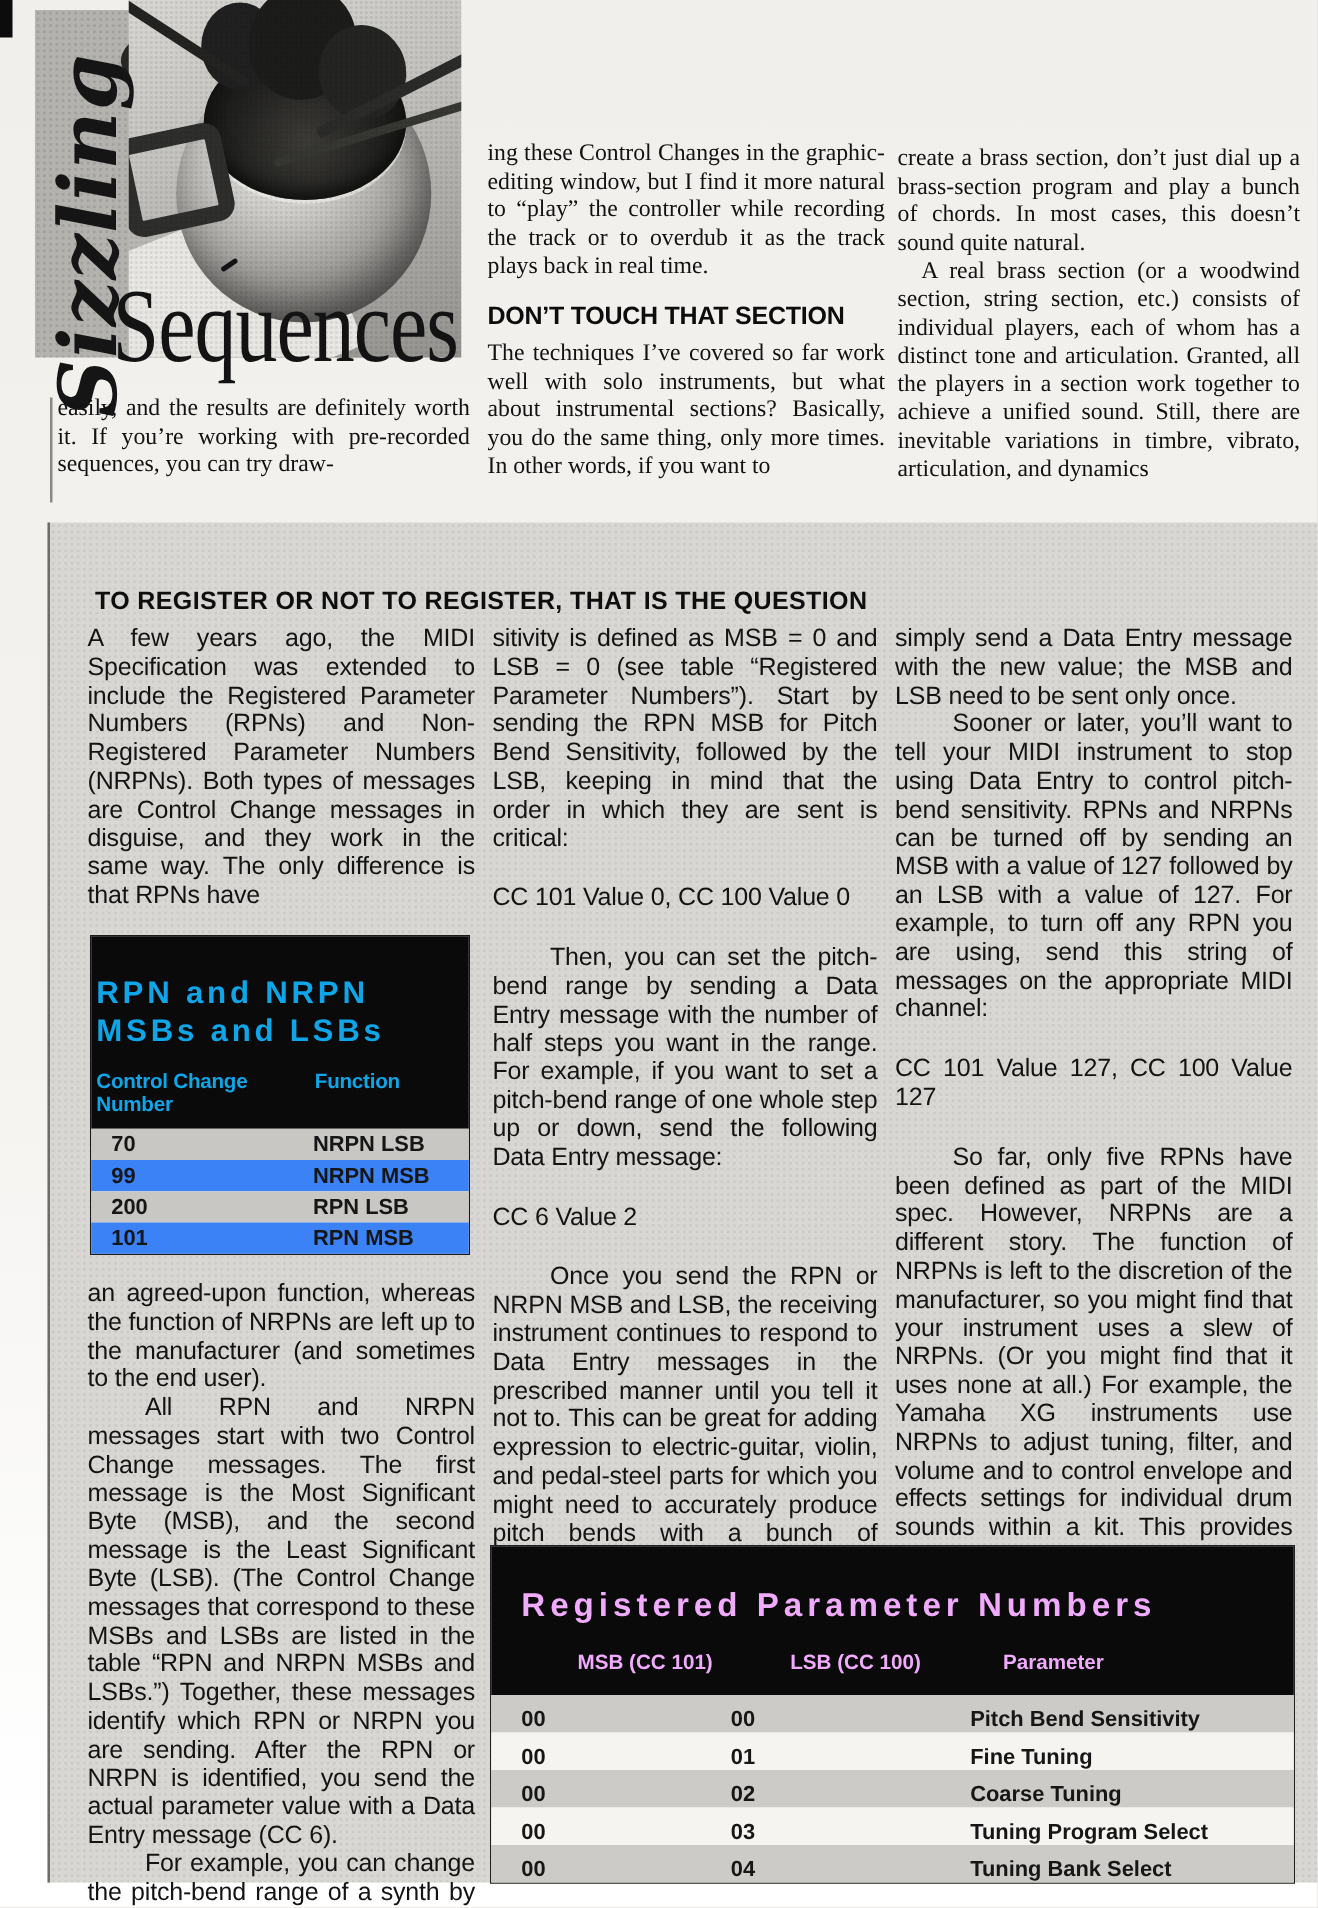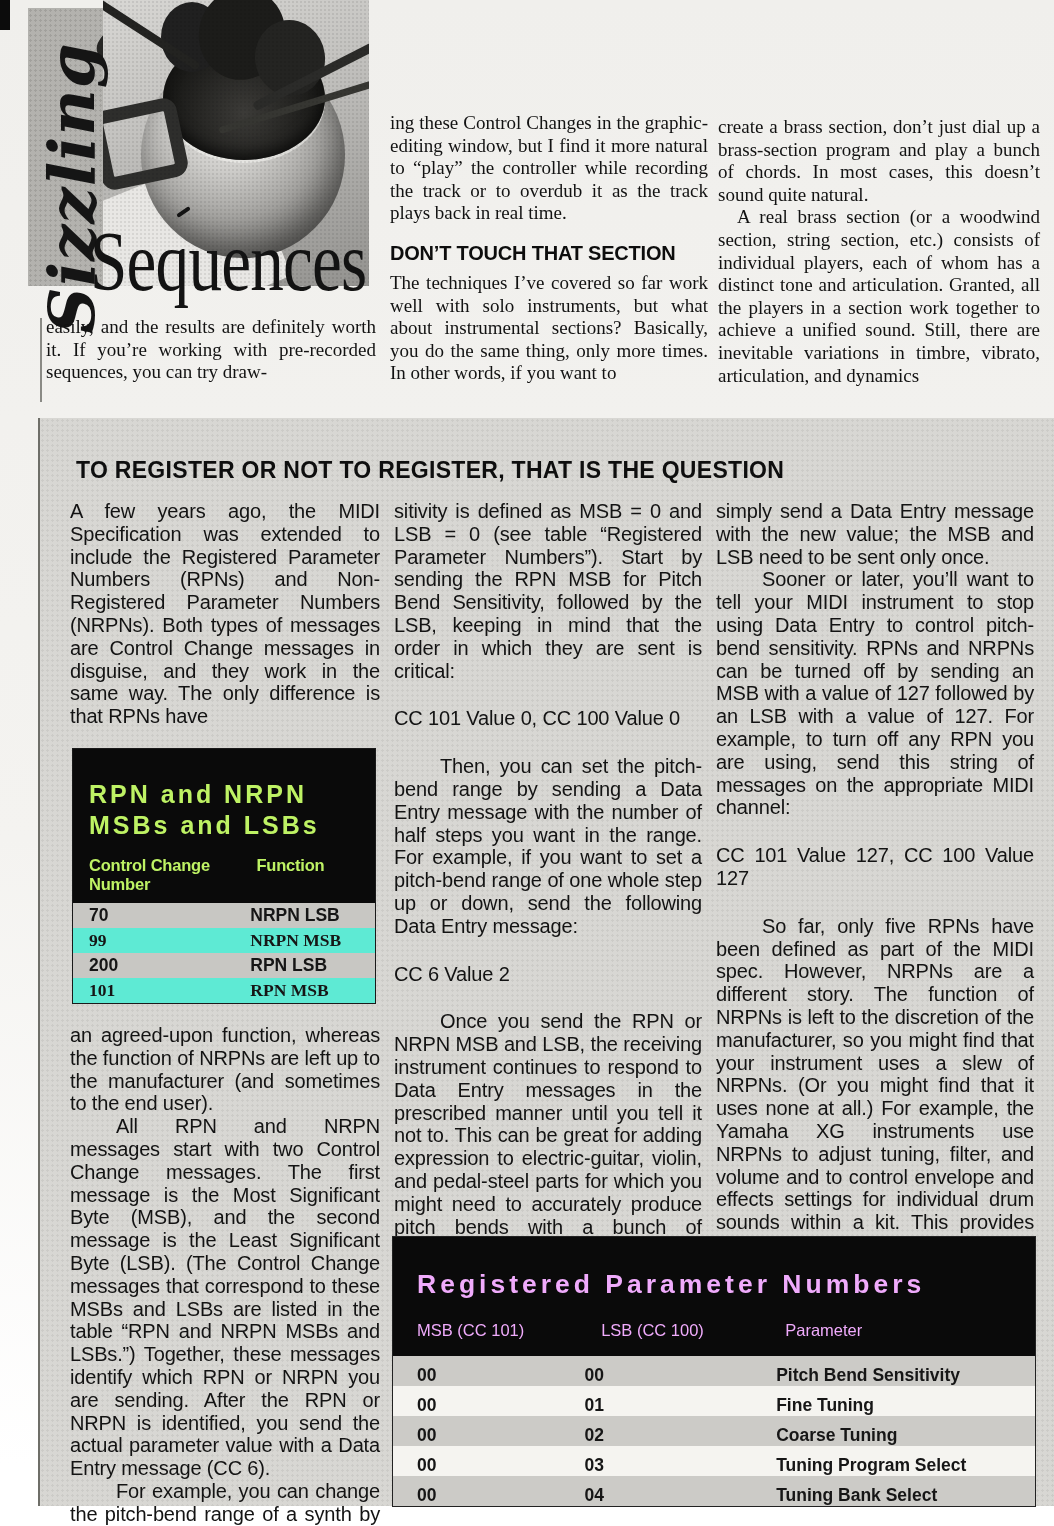--- a/index.html
+++ b/index.html
@@ -61,47 +61,47 @@
   .indent-sm{text-indent:19px;}
   .left-rule{position:absolute;left:40px;top:318px;width:2px;height:84px;background:#8a8a85;}
   
   .sidebar{
     position:absolute;left:38px;top:418px;width:1016px;height:1088px;
     background:#d8d7d3;border-left:2px solid #6e6e68;
     background-image:radial-gradient(rgba(0,0,0,0.055) 1px, transparent 1.3px);
     background-size:5px 5px;
   }
   .sb-heading{
-    position:absolute;left:36px;top:39px;margin:0;
-    font-size:23px;font-weight:700;letter-spacing:0.3px;color:#0e0e0e;
+    position:absolute;left:36px;top:52px;margin:0;
+    font-size:20px;font-weight:700;letter-spacing:0.3px;color:#0e0e0e;
   }
   .sb-col{position:absolute;top:82px;}
   .sb-col p{font-size:20px;line-height:22.8px;text-align:justify;margin:0;color:#131313;letter-spacing:-0.15px;}
   .sb-col1{left:30px;width:310px;}
   .sb-col2{left:354px;width:308px;}
   .sb-col3{left:676px;width:318px;}
   .ind{text-indent:46px;}
   .codeline{font-size:18.4px;line-height:22.8px;margin:25px 0 !important;text-align:left;}
   
   .table1{width:302px;margin:20px 0 20px 2px;border:1px solid #1a1a1a;background:#f2f1ed;}
-  .t1-head{background:#0a0a0a;color:#bef264;padding:30px 16px 9px 16px;}
+  .t1-head{background:#0a0a0a;color:#0ea5e9;padding:30px 16px 9px 4px;}
   .t1-title{font-size:25px;font-weight:700;letter-spacing:3px;line-height:31px;}
   .t1-cols{display:flex;margin-top:15px;font-size:16.5px;font-weight:700;letter-spacing:-0.2px;}
   .t1-cols span:first-child{width:62%;}
   .t1-cols span:last-child{width:38%;}
   .table1 .trow{display:flex;height:25px;align-items:center;padding-left:16px;font-size:17.5px;font-weight:700;}
   .table1 .trow.odd{background:#c8c7c3;}
-  .table1 .trow.even{background:#5eead4;font-family:Liberation Serif, serif;}
+  .table1 .trow.even{background:#3b82f6;}
   .table1 .tcell:first-child{width:calc(62% - 16px);}
   .table1 .tcell:last-child{width:38%;}
   
   .table2{position:absolute;left:352px;top:818px;width:642px;border:1px solid #222;background:#f3f2ee;}
   .t2-head{background:#0a0a0a;color:#f0abfc;padding:32px 24px 16px 24px;}
   .t2-title{font-size:26.5px;font-weight:700;letter-spacing:4px;}
-  .t2-cols{display:flex;margin-top:21px;font-size:16.5px;font-weight:400;}
+  .t2-cols{display:flex;margin-top:21px;font-size:16.5px;font-weight:700;margin-left:45px;}
   .t2-cols span:nth-child(1){width:31%;}
   .t2-cols span:nth-child(2){width:31%;}
   .t2-cols span:nth-child(3){width:38%;}
   .table2 .trow{display:flex;height:30px;align-items:flex-end;padding-left:24px;font-size:17.5px;font-weight:700;}
   .table2 .trow.odd{background:#cccbc7;}
   .table2 .trow.even{background:#f5f4f0;}
   .table2 .tcell:nth-child(1){width:calc(31% - 24px);}
   .table2 .tcell:nth-child(2){width:31%;}
   .table2 .tcell:nth-child(3){width:38%;}
 </style>

